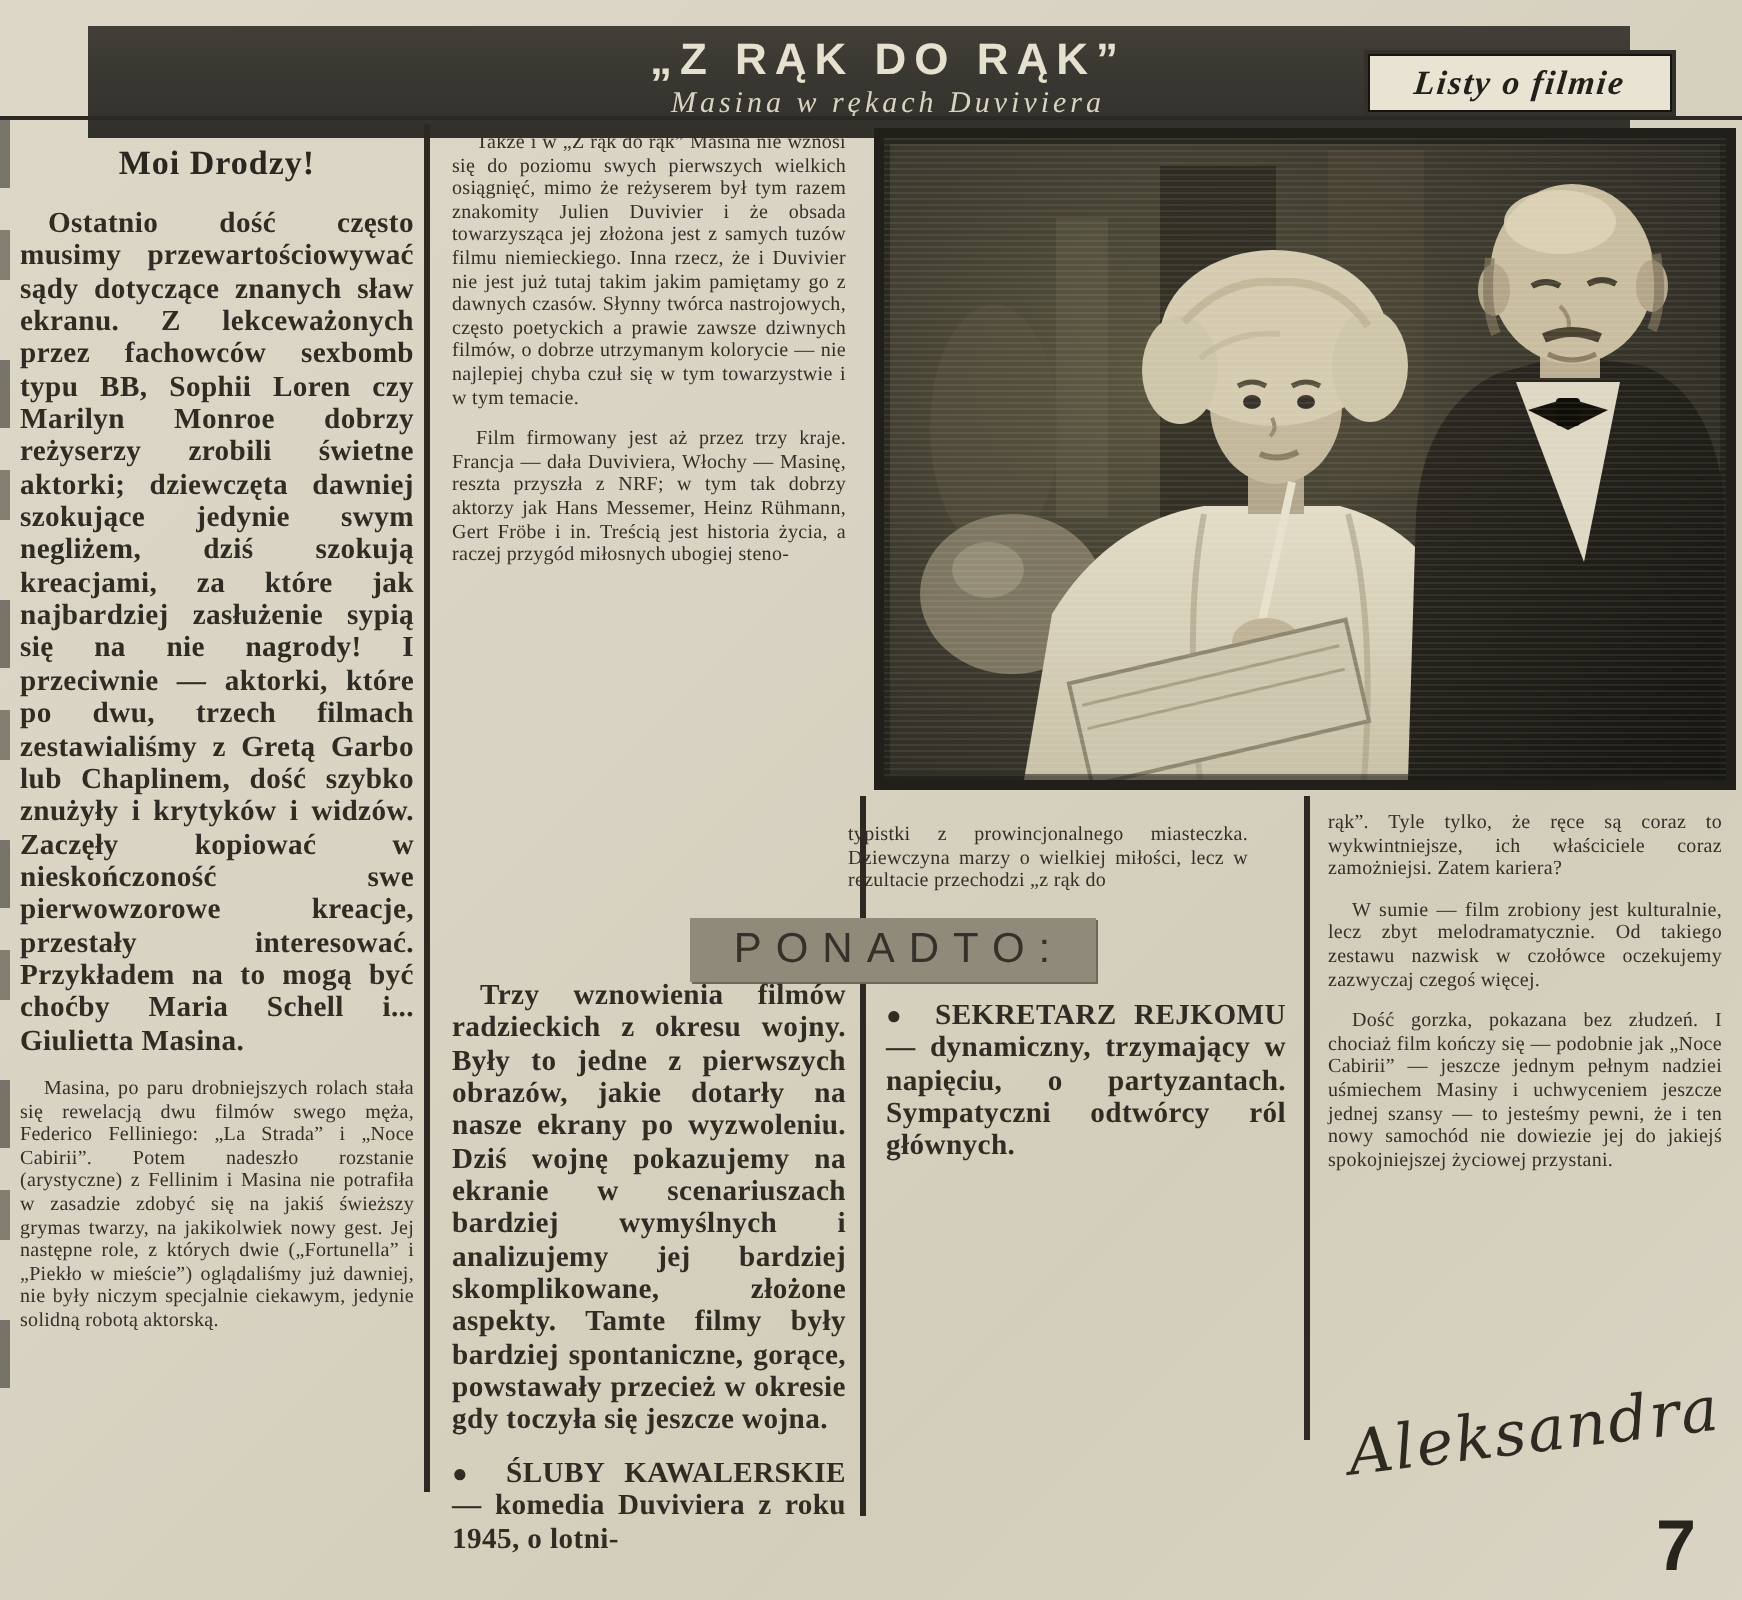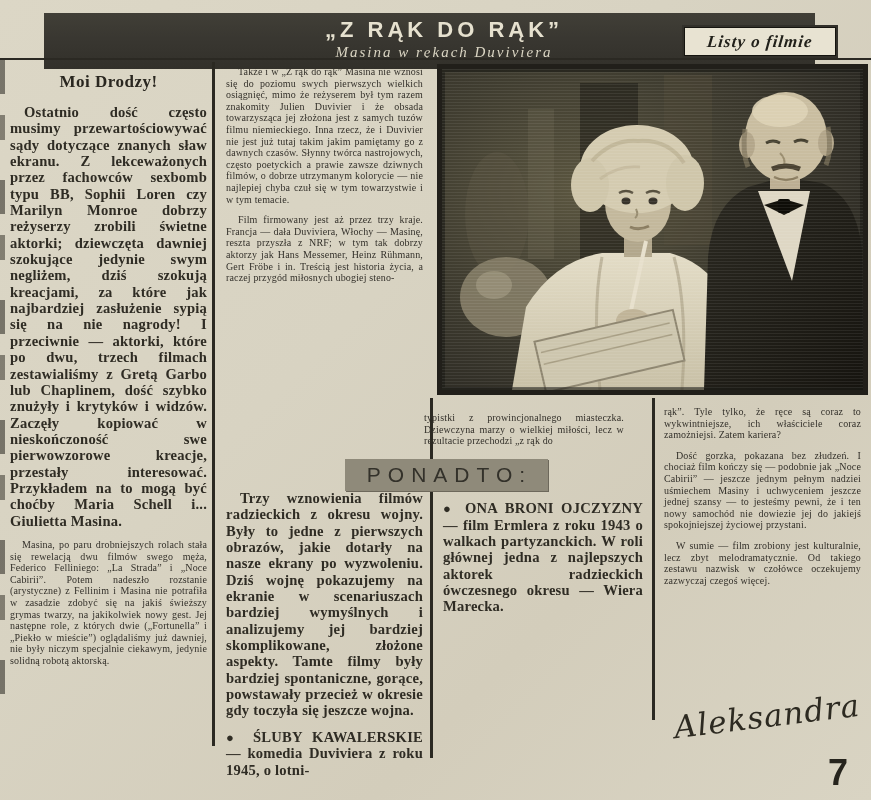--- a/index.html
+++ b/index.html
@@ -223,25 +223,25 @@
   <div class="ponadto">
     <span>PONADTO:</span>
   </div>
 
   <div class="col" id="col-2-bottom">
     <p class="txt-a">Trzy wznowienia filmów radzieckich z okresu wojny. Były to jedne z pierwszych obrazów, jakie dotarły na nasze ekrany po wyzwoleniu. Dziś wojnę pokazujemy na ekranie w scenariuszach bardziej wymyślnych i analizujemy jej bardziej skomplikowane, złożone aspekty. Tamte filmy były bardziej spontaniczne, gorące, powstawały przecież w okresie gdy toczyła się jeszcze wojna.</p>
     <p class="txt-a no-indent"><span class="bullet">●</span> <span>ŚLUBY KAWALERSKIE — komedia Duviviera z roku 1945, o lotni-</span></p>
   </div>
 
   <div class="col" id="col-3-bottom">
-    <p class="txt-a no-indent"><span class="bullet">●</span> <span>ONA BRONI OJCZYZNY — film Ermlera z roku 1943 o walkach partyzanckich. W roli głównej jedna z najlepszych aktorek radzieckich ówczesnego okresu — Wiera Marecka.</span></p>
+    <p class="txt-a no-indent"><span class="bullet">●</span> <span>SEKRETARZ REJKOMU — dynamiczny, trzymający w napięciu, o partyzantach. Sympatyczni odtwórcy ról głównych.</span></p>
   </div>
 
   <div class="col" id="col-4">
     <p class="txt-b no-indent">rąk”. Tyle tylko, że ręce są coraz to wykwintniejsze, ich właściciele coraz zamożniejsi. Zatem kariera?</p>
+    <p class="txt-b">W sumie — film zrobiony jest kulturalnie, lecz zbyt melodramatycznie. Od takiego zestawu nazwisk w czołówce oczekujemy zazwyczaj czegoś więcej.</p>
     <p class="txt-b">Dość gorzka, pokazana bez złudzeń. I chociaż film kończy się — podobnie jak „Noce Cabirii” — jeszcze jednym pełnym nadziei uśmiechem Masiny i uchwyceniem jeszcze jednej szansy — to jesteśmy pewni, że i ten nowy samochód nie dowiezie jej do jakiejś spokojniejszej życiowej przystani.</p>
-    <p class="txt-b">W sumie — film zrobiony jest kulturalnie, lecz zbyt melodramatycznie. Od takiego zestawu nazwisk w czołówce oczekujemy zazwyczaj czegoś więcej.</p>
   </div>
 
   <div class="signature">Aleksandra</div>
   <div class="folio">7</div>
 
 </div>
 
 </body></html>

